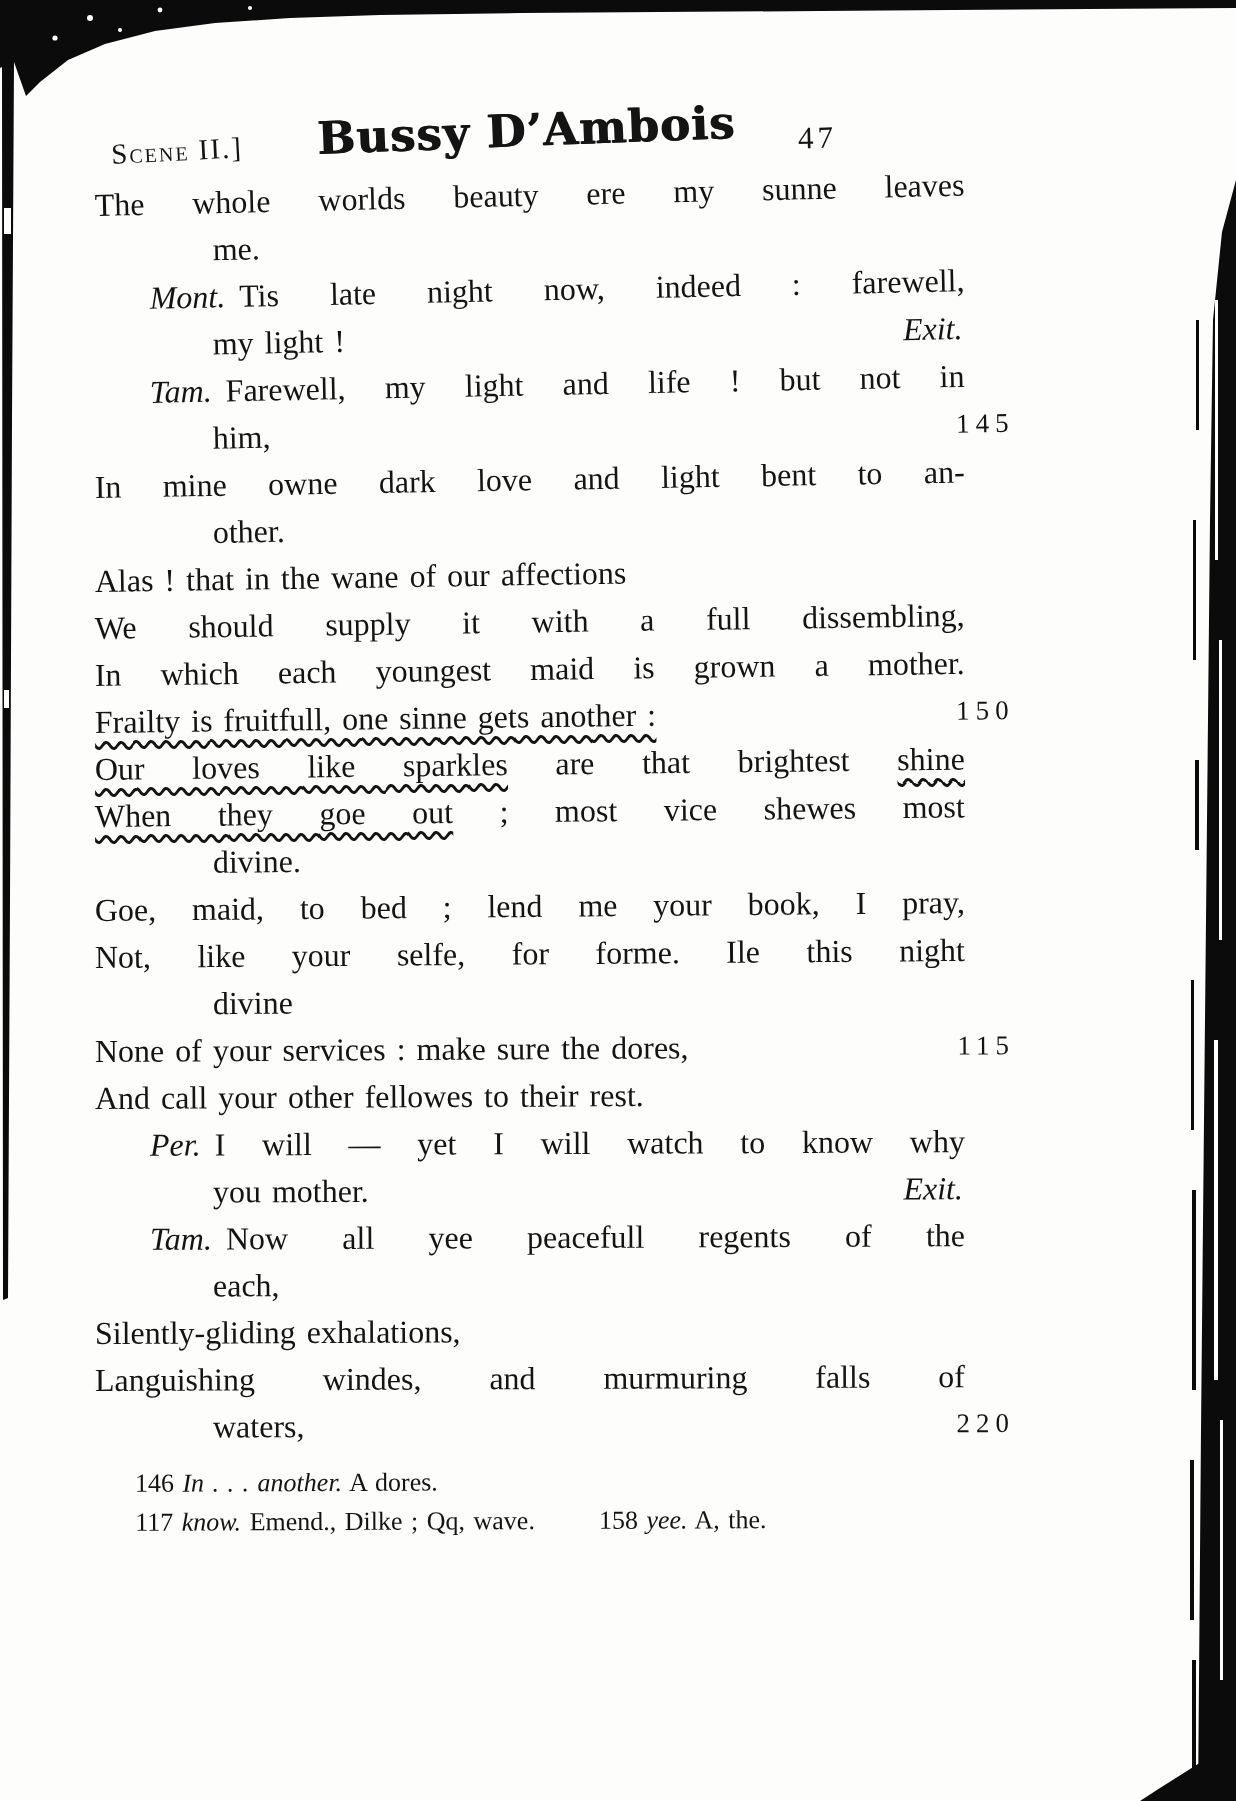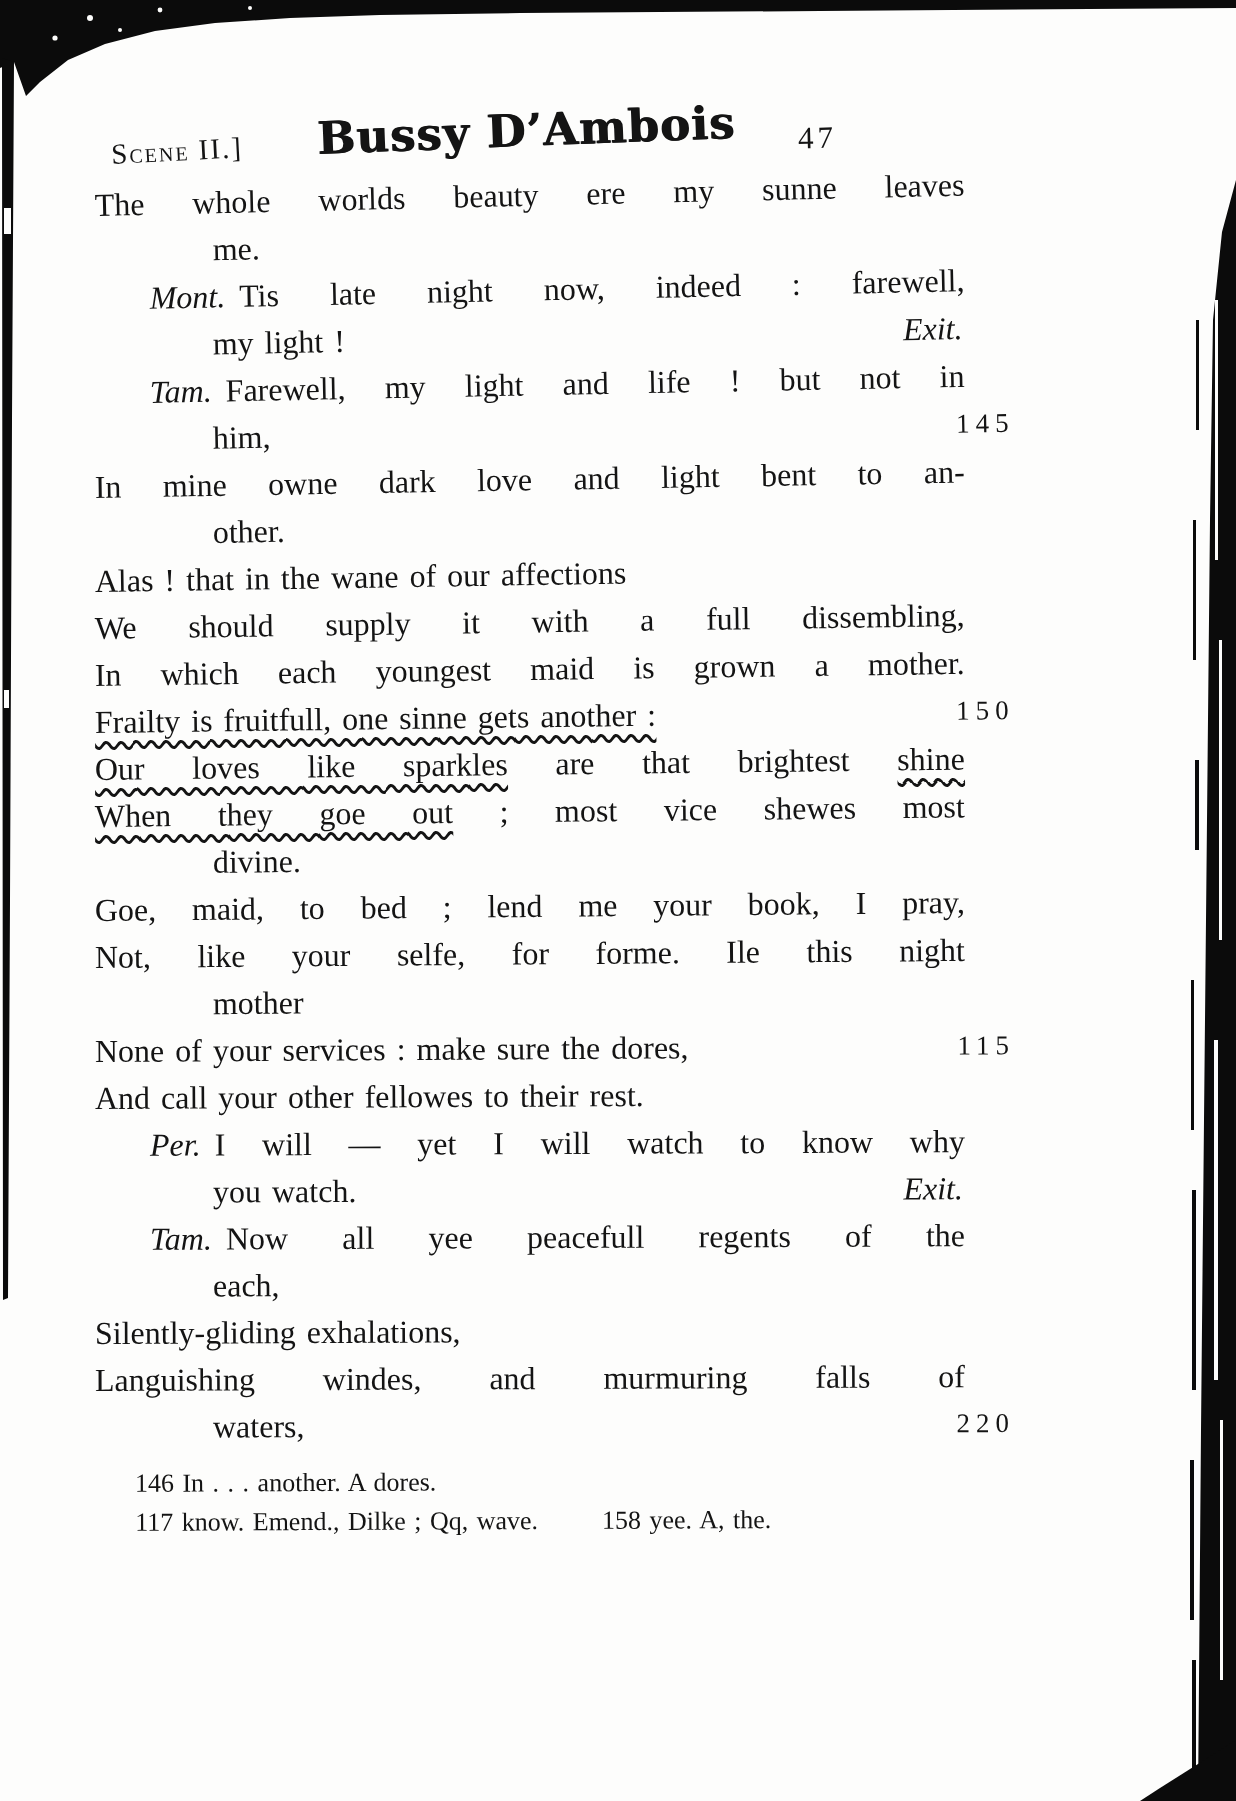--- a/index.html
+++ b/index.html
@@ -57,21 +57,21 @@
   .rightitem{position:absolute;top:0;text-indent:0;}
   .exit{right:2px;font-style:italic;}
   .lineno{right:-50px;font-size:27px;letter-spacing:6px;}
 
   
   .footnotes{position:absolute;left:95px;top:1462px;width:920px;transform:rotate(-0.25deg);}
   .fnline{
     position:relative;padding-left:40px;
     font-size:26px;line-height:39px;word-spacing:2px;white-space:nowrap;
   }
-  .fn-em{}
+  .fn-em{font-style:italic;}
   .fn-gap{display:inline-block;width:64px;}
 </style>
 </head>
 <body>
 
 <div class="page">
 
   <svg class="scan-borders" viewBox="0 0 1236 1801" xmlns="http://www.w3.org/2000/svg">
 
     <path fill="#0b0b0b" d="M0,0 H1236 V8 L820,11 L520,13 L380,15 L290,18 L215,23 L155,31 L105,44 L68,60 L40,82 L26,96 L14,62 L0,68 Z"></path>
@@ -123,25 +123,25 @@
         <div class="line ind2" style="transform: rotate(-0.97deg);"><span>other.</span></div>
         <div class="line ind0" style="transform: rotate(-0.91deg);"><span>Alas ! that in the wane of our affections</span></div>
         <div class="line ind0 just" style="transform: rotate(-0.86deg);"><span>We should supply it with a full dissembling,</span></div>
         <div class="line ind0 just" style="transform: rotate(-0.8deg);"><span>In which each youngest maid is grown a mother.</span></div>
         <div class="line ind0" style="transform: rotate(-0.75deg);"><span class="u">Frailty is fruitfull, one sinne gets another :</span><span class="rightitem lineno">150</span></div>
         <div class="line ind0 just" style="transform: rotate(-0.69deg);"><span class="u">Our loves like sparkles</span><span> are that brightest </span><span class="u">shine</span></div>
         <div class="line ind0 just" style="transform: rotate(-0.64deg);"><span class="u">When they goe out</span><span> ; most vice shewes most</span></div>
         <div class="line ind2" style="transform: rotate(-0.58deg);"><span>divine.</span></div>
         <div class="line ind0 just" style="transform: rotate(-0.53deg);"><span>Goe, maid, to bed ; lend me your book, I pray,</span></div>
         <div class="line ind0 just" style="transform: rotate(-0.47deg);"><span>Not, like your selfe, for forme. Ile this night</span></div>
-        <div class="line ind2" style="transform: rotate(-0.42deg);"><span>mother</span></div>
+        <div class="line ind2" style="transform: rotate(-0.42deg);"><span>divine</span></div>
         <div class="line ind0" style="transform: rotate(-0.36deg);"><span>None of your services : make sure the dores,</span><span class="rightitem lineno">115</span></div>
         <div class="line ind0" style="transform: rotate(-0.31deg);"><span>And call your other fellowes to their rest.</span></div>
         <div class="line ind1 just" style="transform: rotate(-0.25deg);"><span class="speaker">Per.</span><span>I will — yet I will watch to know why</span></div>
-        <div class="line ind2" style="transform: rotate(-0.25deg);"><span>you watch.</span><span class="rightitem exit">Exit.</span></div>
+        <div class="line ind2" style="transform: rotate(-0.25deg);"><span>you mother.</span><span class="rightitem exit">Exit.</span></div>
         <div class="line ind1 just" style="transform: rotate(-0.25deg);"><span class="speaker">Tam.</span><span>Now all yee peacefull regents of the</span></div>
         <div class="line ind2" style="transform: rotate(-0.25deg);"><span>each,</span></div>
         <div class="line ind0" style="transform: rotate(-0.25deg);"><span>Silently-gliding exhalations,</span></div>
         <div class="line ind0 just" style="transform: rotate(-0.25deg);"><span>Languishing windes, and murmuring falls of</span></div>
         <div class="line ind2" style="transform: rotate(-0.25deg);"><span>waters,</span><span class="rightitem lineno">220</span></div>
       </div>
 
     <div class="footnotes" id="footnotes">
         <div class="fnline"><span>146 </span><span class="fn-em">In . . . another.</span><span> A dores.</span></div>
         <div class="fnline"><span>117 </span><span class="fn-em">know.</span><span> Emend., Dilke ; Qq, wave.</span><span class="fn-gap"></span><span>158 </span><span class="fn-em">yee.</span><span> A, the.</span></div>

